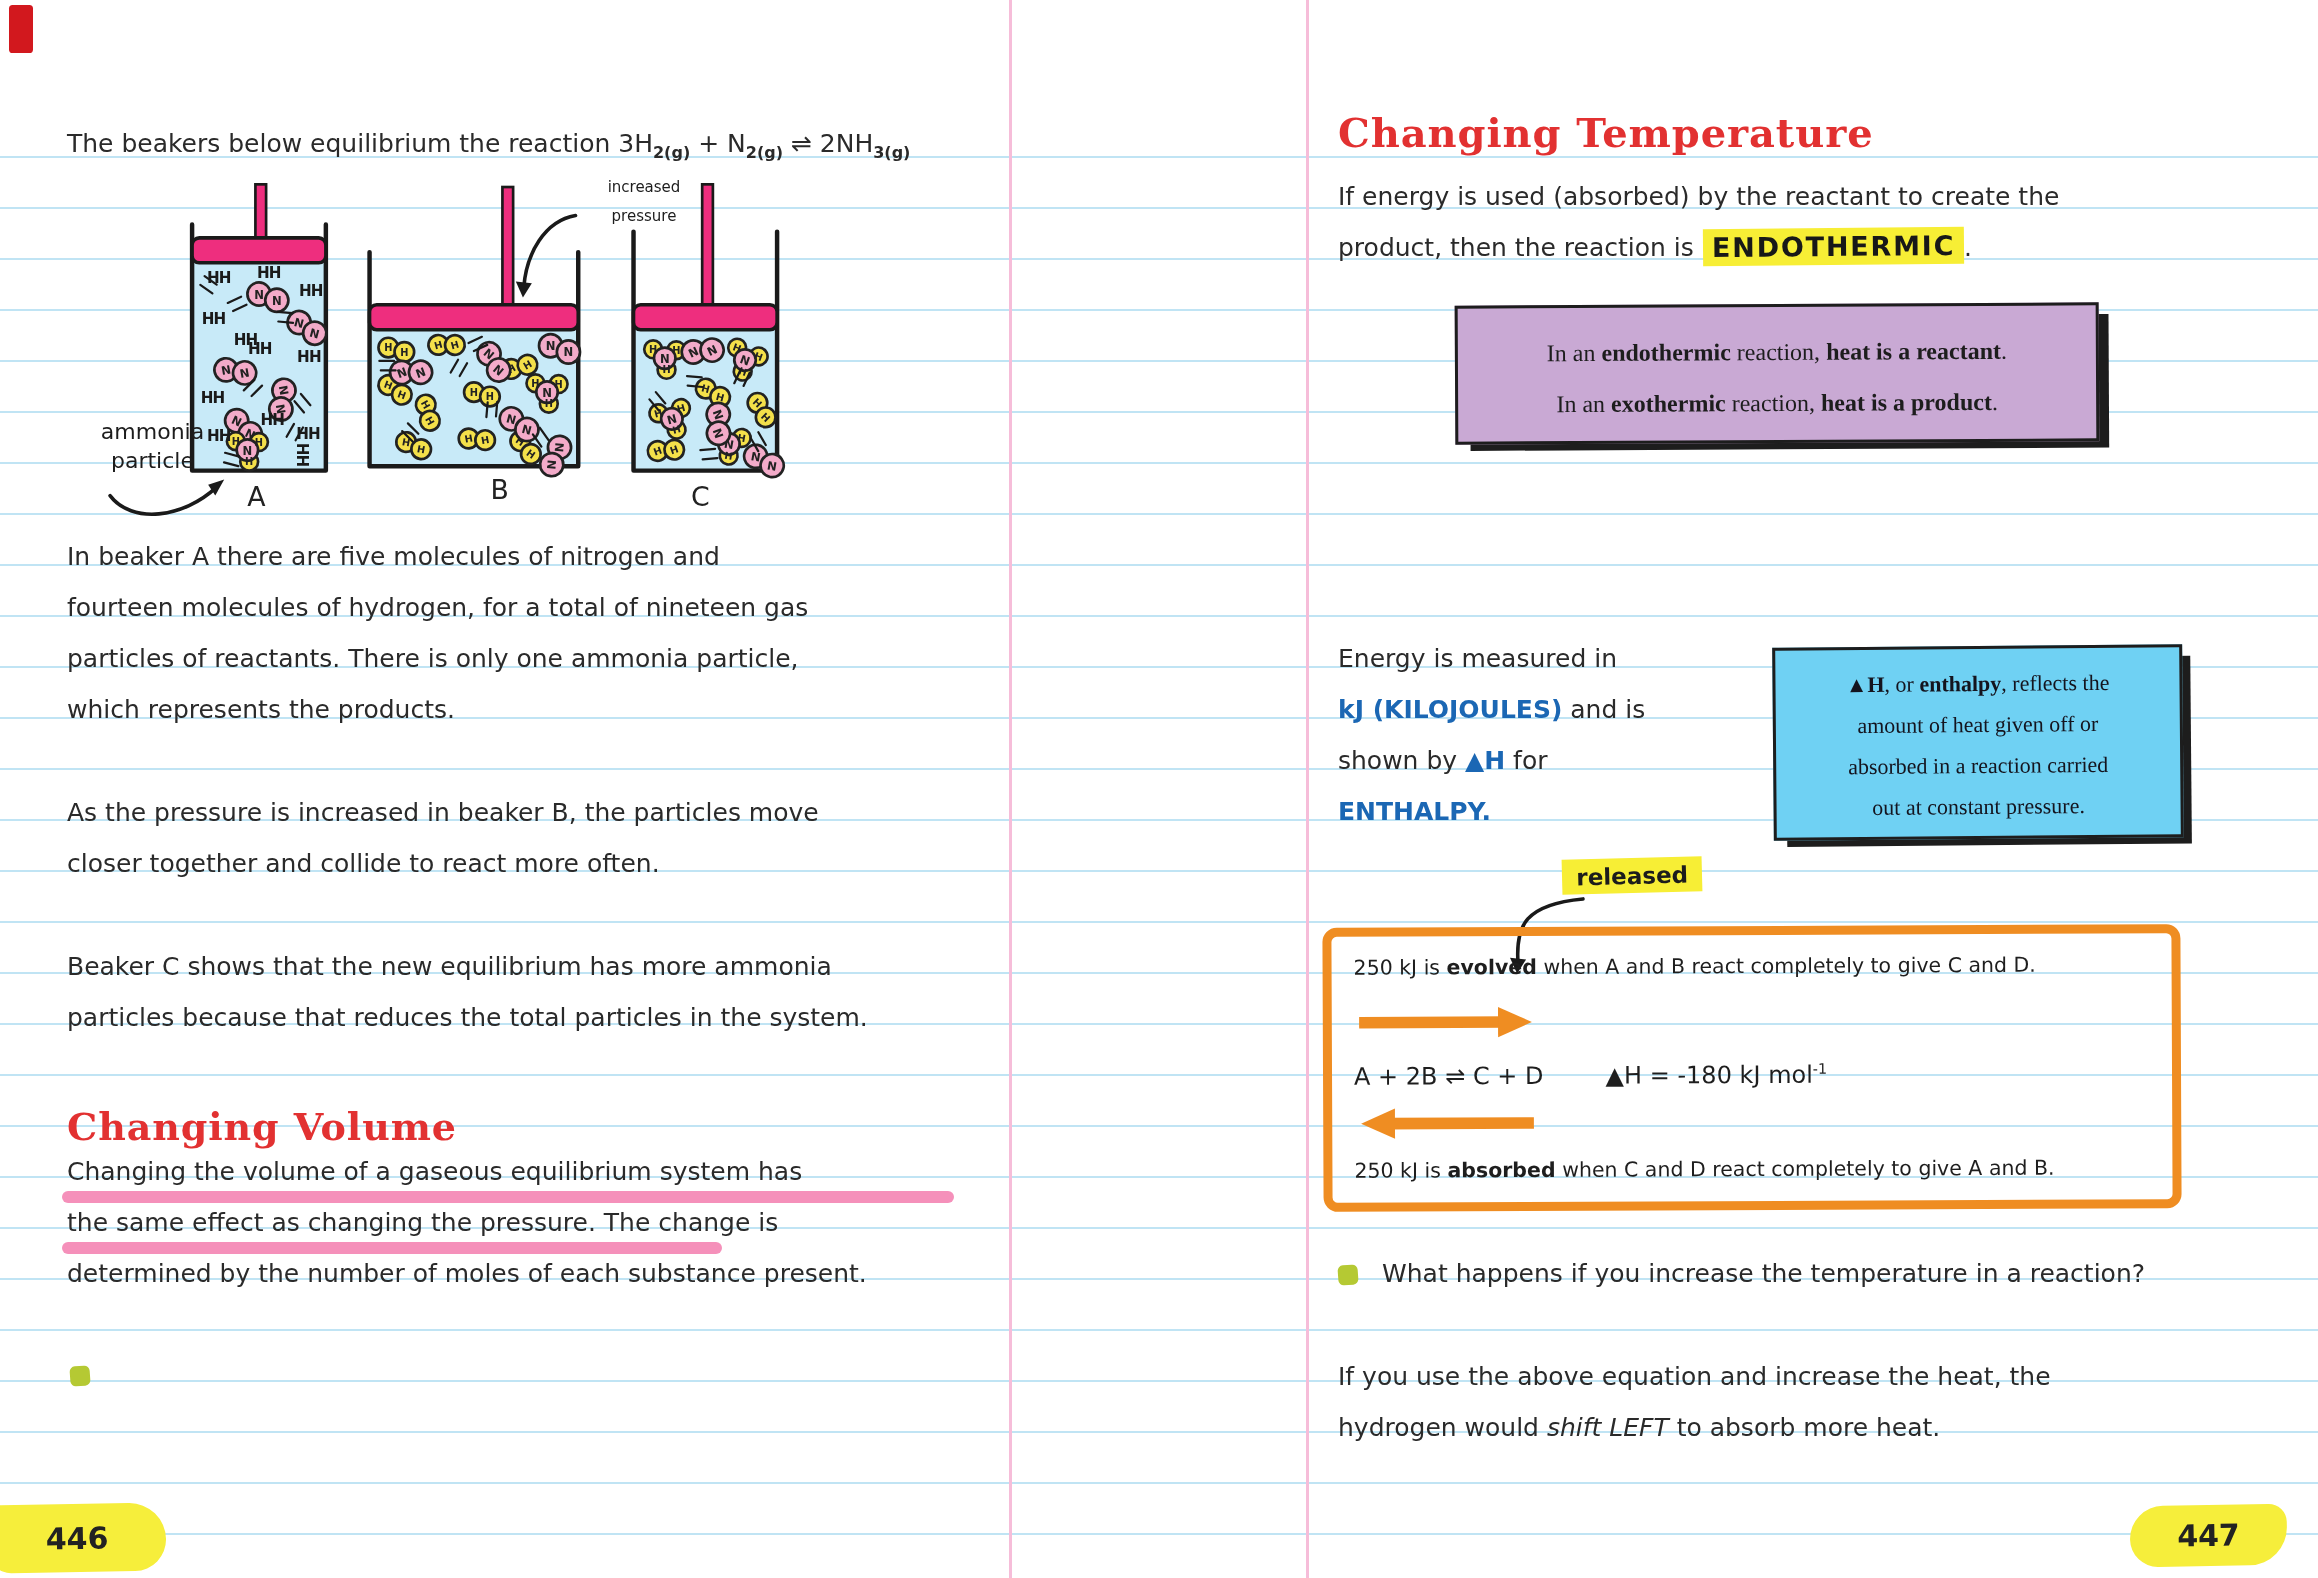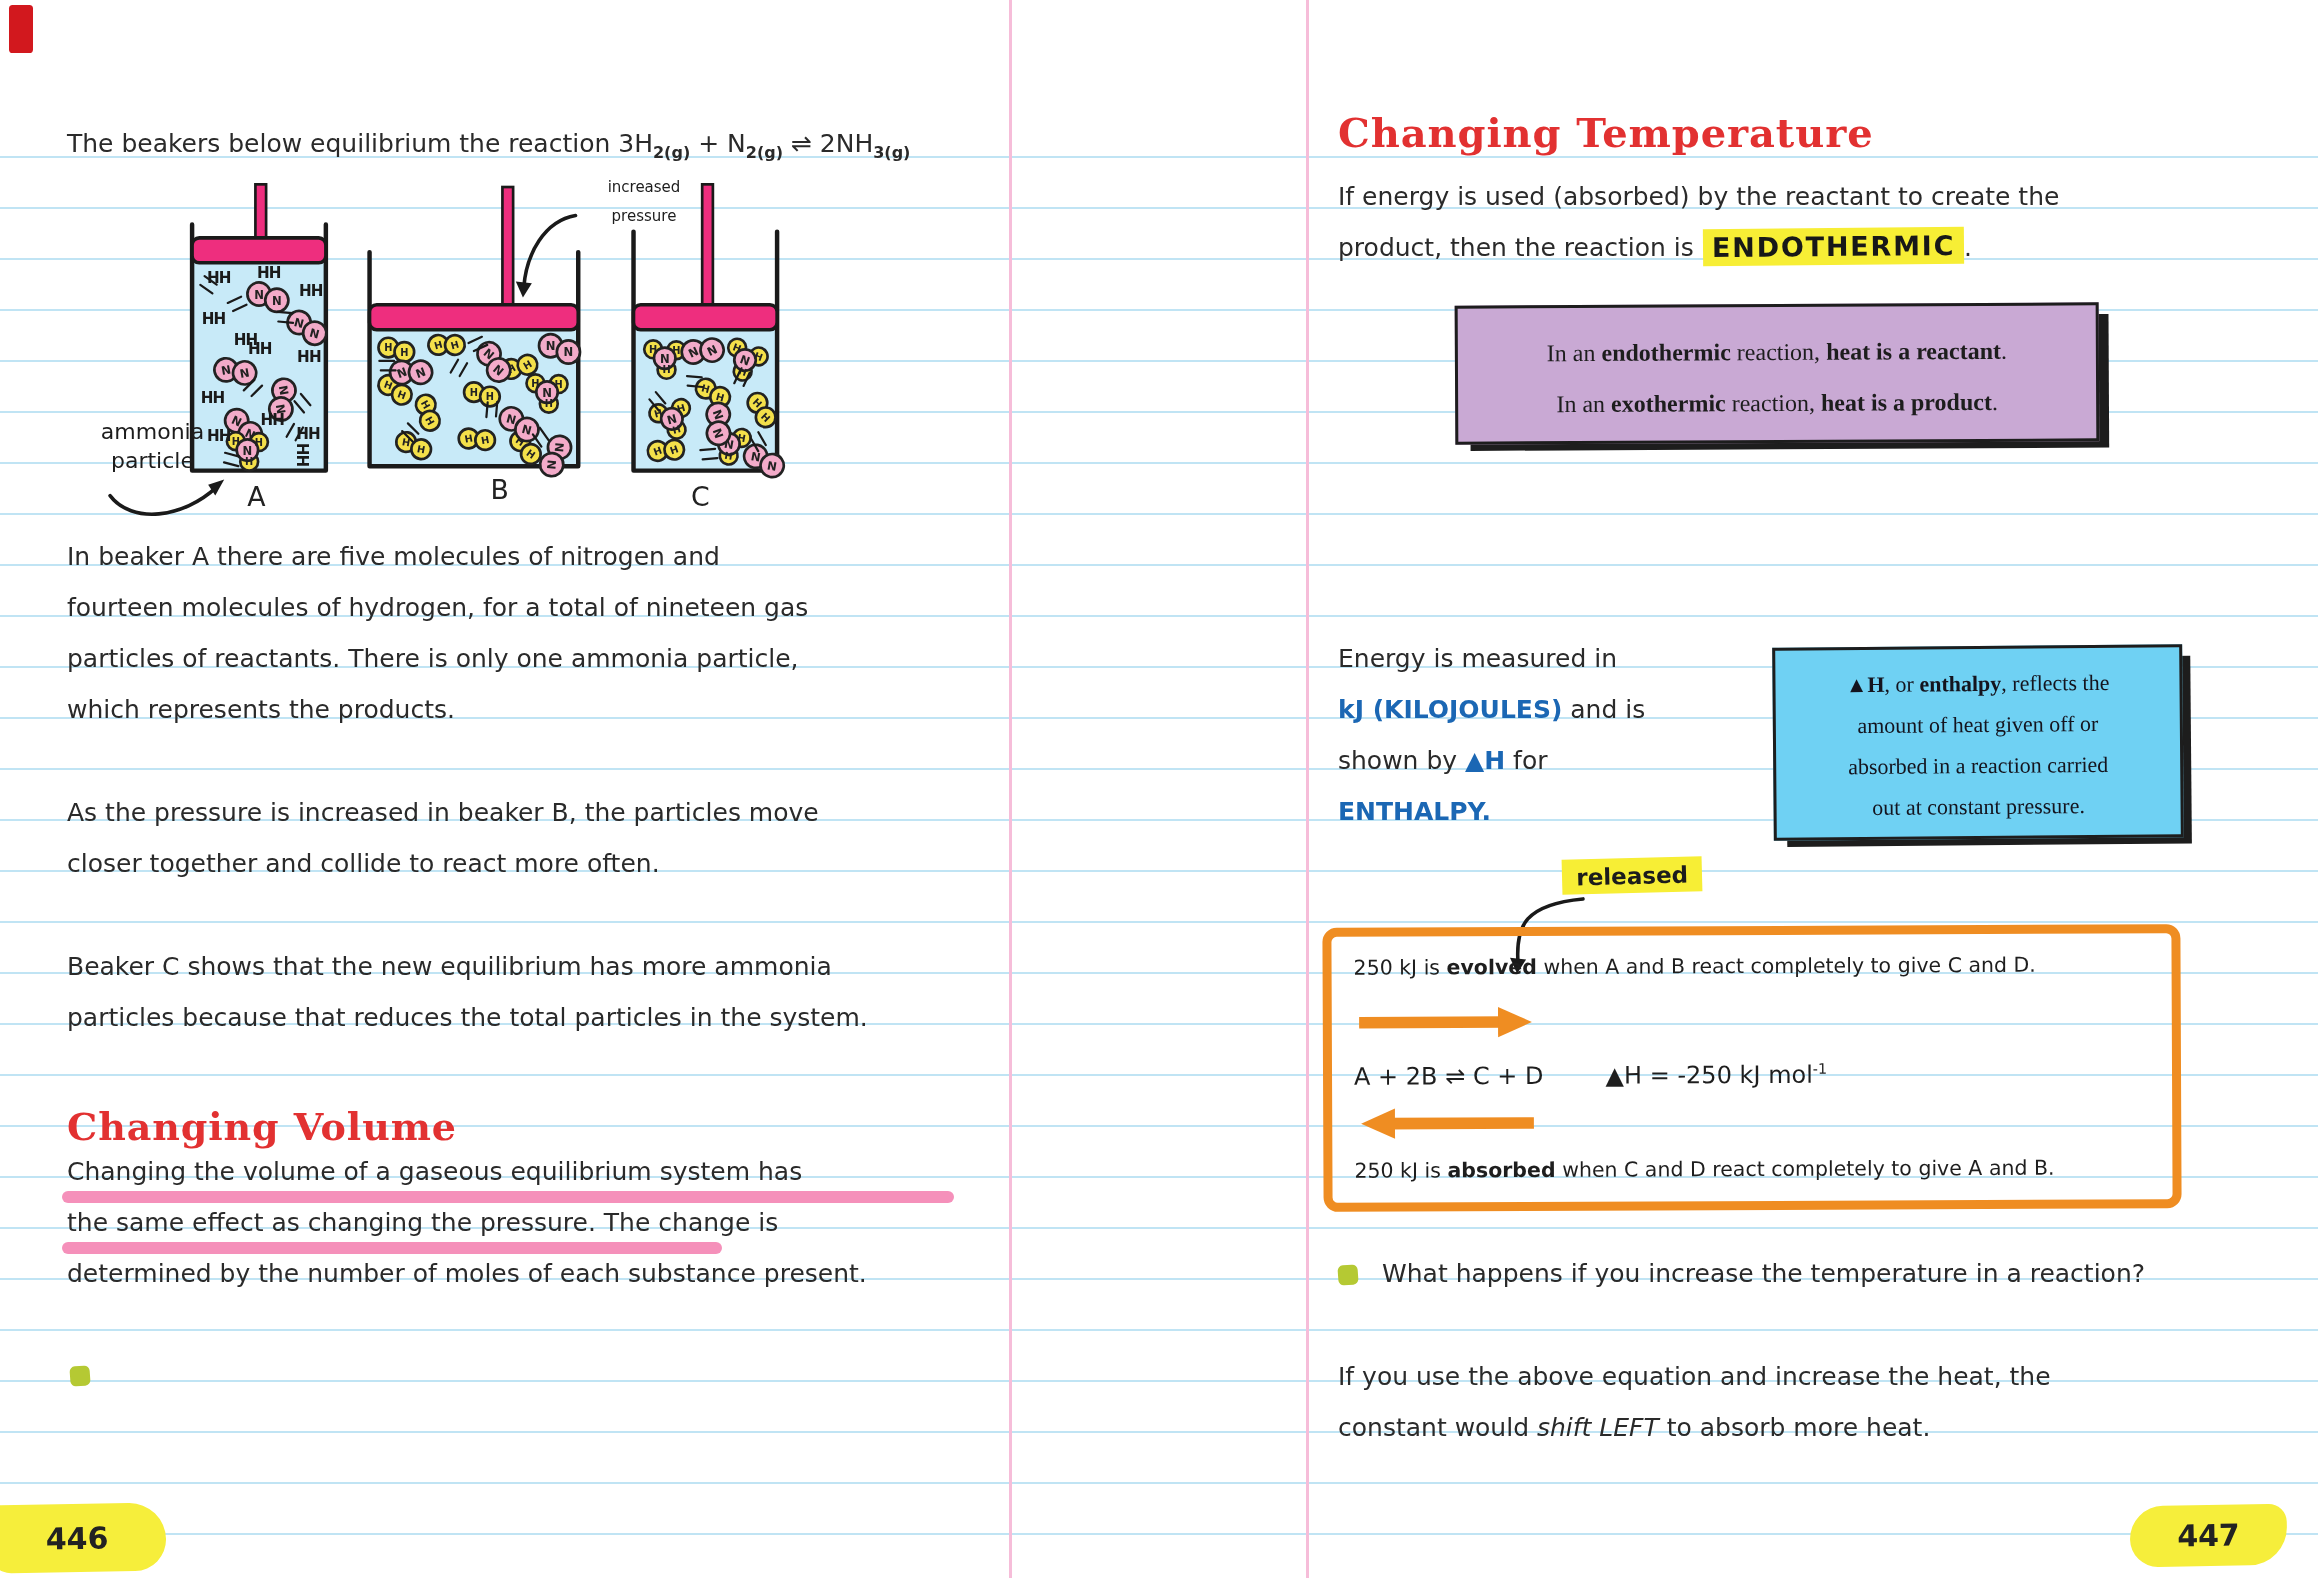--- a/index.html
+++ b/index.html
@@ -302,40 +302,40 @@
 
   <div class="orange-box">
     <div class="obx-line" style="top:13.4px;">
       <span>250 kJ is </span><span class="b">evolved</span><span> when A and B react completely to give C and D.</span>
     </div>
     <svg class="oarrow" style="left:22px;top:68px;" width="187" height="36" viewBox="0 0 210 40">
       <line x1="6" y1="20" x2="170" y2="20" stroke="#ef8d22" stroke-width="13"></line>
       <polygon points="200,20 162,3 162,37" fill="#ef8d22"></polygon>
     </svg>
     <div class="obx-eq" style="top:116px;">
-      <span>A + 2B ⇌ C + D</span><span class="dh">▲H = -250 kJ mol</span><sup style="font-size:14.3px;">-1</sup>
+      <span>A + 2B ⇌ C + D</span><span class="dh">▲H = -180 kJ mol</span><sup style="font-size:14.3px;">-1</sup>
     </div>
     <svg class="oarrow" style="left:19.6px;top:169px;" width="187" height="36" viewBox="0 0 210 40">
       <line x1="40" y1="20" x2="204" y2="20" stroke="#ef8d22" stroke-width="13"></line>
       <polygon points="10,20 48,3 48,37" fill="#ef8d22"></polygon>
     </svg>
     <div class="obx-line" style="top:216px;">
       <span>250 kJ is </span><span class="b">absorbed</span><span> when C and D react completely to give A and B.</span>
     </div>
   </div>
 
   <div class="bullet-sq" style="left:1338px;top:1265px;"></div>
   <div class="para" style="left:1382px;top:1248px;">
     <div class="tl">What happens if you increase the temperature in a reaction?</div>
   </div>
 
   <div class="para" style="left:1338px;top:1351px;">
     <div class="tl">If you use the above equation and increase the heat, the</div>
     <div class="tl">
-      <span>constant would </span><span class="i">shift LEFT</span><span> to absorb more heat.</span>
+      <span>hydrogen would </span><span class="i">shift LEFT</span><span> to absorb more heat.</span>
     </div>
   </div>
 
   <div class="pageno pn-right">
     <span>447</span>
   </div>
 </div>
 
 
 </body></html>

